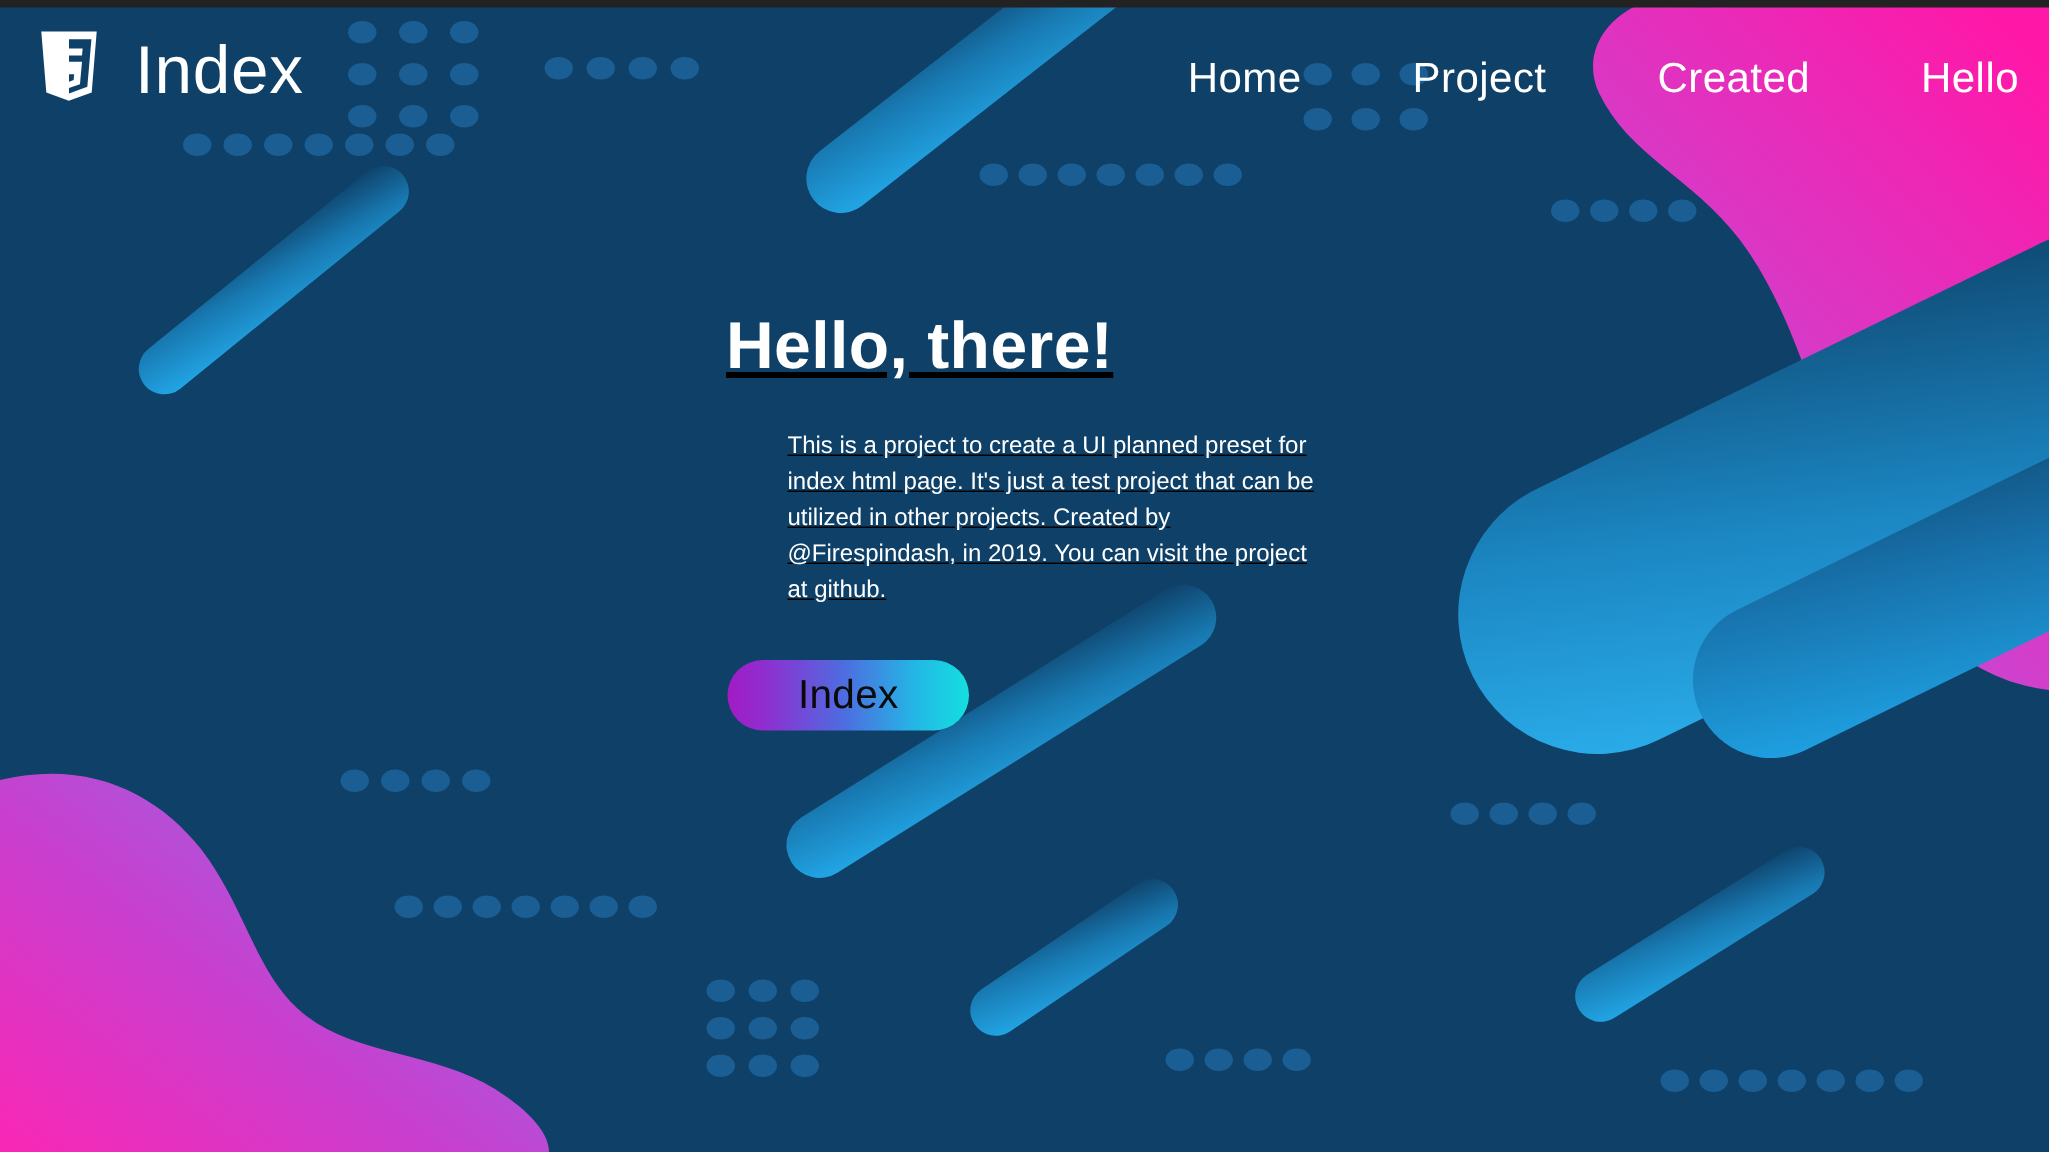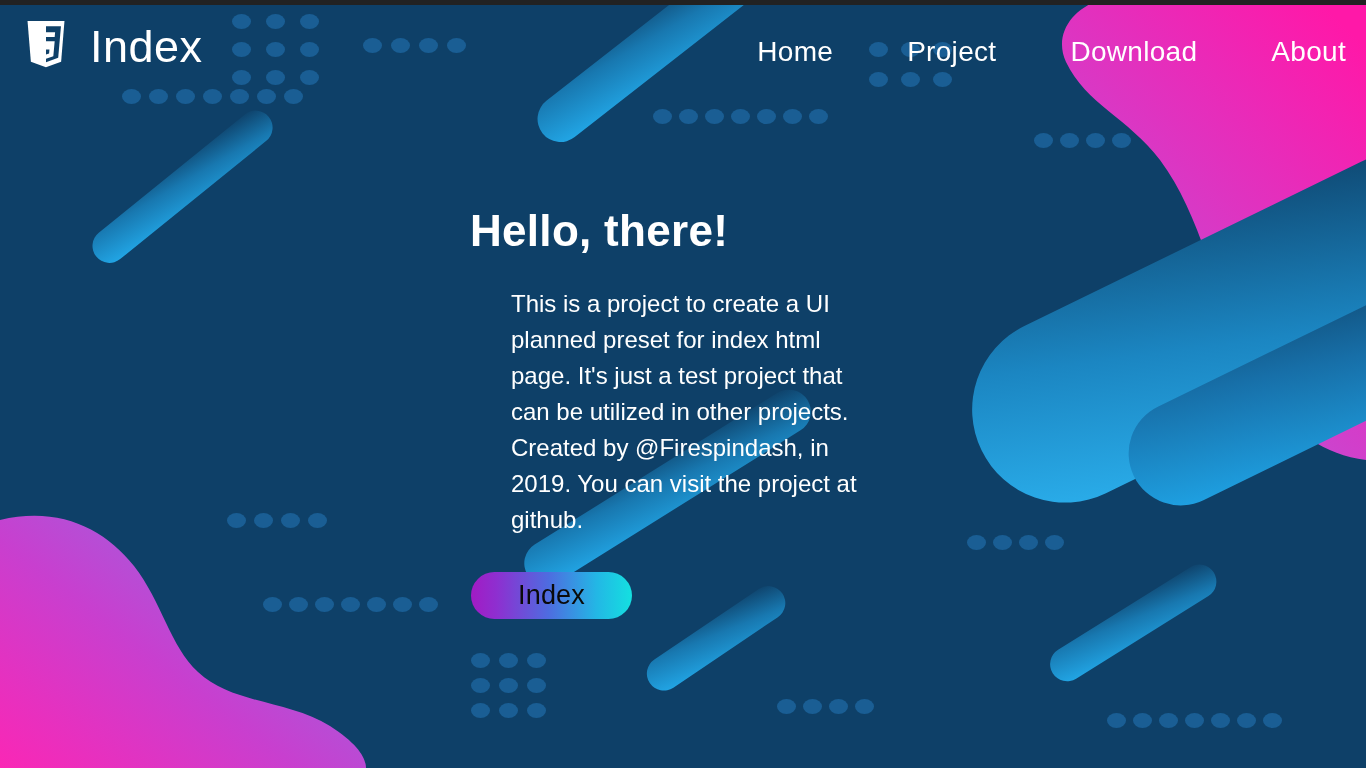--- a/index.html
+++ b/index.html
@@ -46,29 +46,30 @@
     gap:74px; margin-right:20px;
   }
   .nav-link {
     color:#ffffff; font-size:28px; font-weight:300;
     text-decoration:none; letter-spacing:0.3px;
     cursor:pointer; white-space:nowrap;margin-top:12px;
   }
 
   
   #hero {
-    position:absolute; left:470px; top:207px; width:400px;
+    position:absolute; left:484px; top:207px; width:400px;
     z-index:25;
+    text-decoration:underline;
   }
   #hero-title {
     color:#ffffff; font-size:44px; font-weight:600;
     letter-spacing:0.3px; line-height:1.1;
   }
   #hero-text {
-    color:#ffffff; font-size:24px; font-weight:400;
+    color:#ffffff; font-size:16px; font-weight:400;
     line-height:1.50; margin-top:31px; margin-left:41px;
     width:352px;
   }
   #visit-button {
     margin-top:34px; margin-left:1px;
     width:161px; height:47px; border:none; border-radius:24px;
     background:linear-gradient(90deg,#A21BC4 0%,#8E2FD0 16%,#4E6CE0 48%,#23B7E5 78%,#14E0E0 100%);
     color:#0a0a0a; font-size:27px; font-weight:400;
     font-family:"Liberation Sans", sans-serif;
     cursor:pointer; line-height:1; letter-spacing:0.2px;
@@ -260,22 +261,22 @@
         <path fill="#0E4068" d="M256 60v420l142-53 32-367H256z"></path>
         <path fill="#ffffff" d="M150 130h212l-5 56H211l4 48h142l-16 175-85 28-86-28-6-66h54l3 33 35 12 36-12 4-45H151l-1-201z"></path>
         <path fill="#0E4068" d="M256 186v48h101l-16 175-85 28v-58l36-12 4-45h-40v-48h146l5-56H256z" opacity="0"></path>
       </svg>
       <div id="brand-title">Index</div>
     </div>
 
     <nav id="nav">
       <a class="nav-link">Home</a>
       <a class="nav-link">Project</a>
-      <a class="nav-link">Download</a>
-      <a class="nav-link">About</a>
+      <a class="nav-link">Created</a>
+      <a class="nav-link">Hello</a>
     </nav>
   </header>
 
   <section id="hero">
     <h1 id="hero-title">Hello, there!</h1>
     <p id="hero-text">This is a project to create a UI planned preset for index html page. It's just a test project that can be utilized in other projects. Created by @Firespindash, in 2019. You can visit the project at github.</p>
     <button id="visit-button">Index</button>
   </section>
 
 </div>

